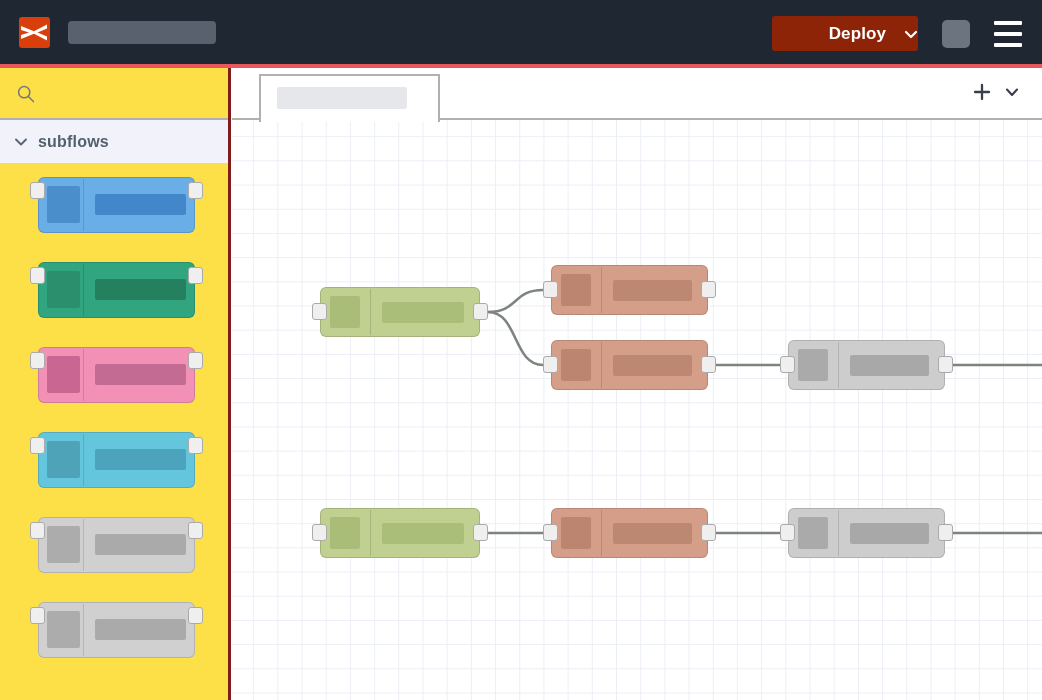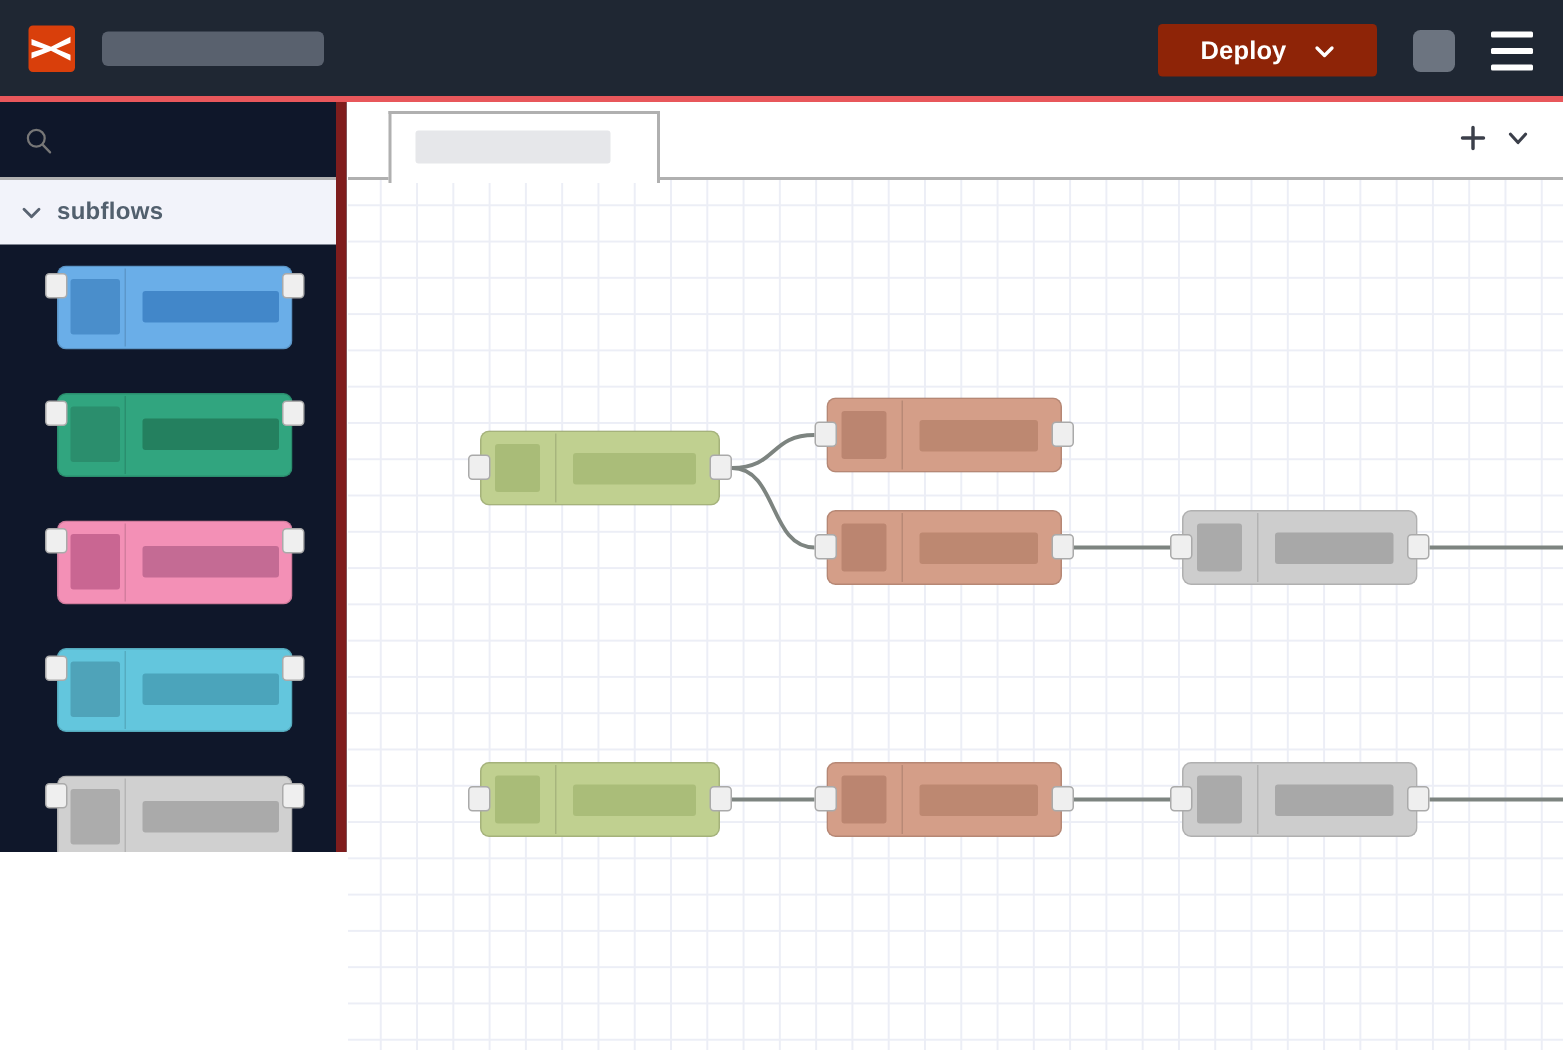--- a/index.html
+++ b/index.html
@@ -25,21 +25,21 @@
     background:#d93f0b;border-radius:3px;
   }
   #logo svg{position:absolute;left:0;top:0;}
   #title-placeholder{
     position:absolute;left:68px;top:21px;width:148px;height:23px;
     background:#59616e;border-radius:4px;
   }
   #deploy-button{
     position:absolute;left:772px;top:16px;width:146px;height:35px;
     background:#8e2407;border-radius:3px;
-    display:flex;align-items:center;justify-content:center;gap:18px;
+    display:flex;align-items:center;justify-content:flex-end;gap:18px;
     cursor:pointer;
   }
   #deploy-label{
     color:#ffffff;font-size:17px;font-weight:bold;letter-spacing:.1px;
   }
   #deploy-caret{width:14px;height:14px;position:relative;}
   #user-button{
     position:absolute;left:942px;top:20px;width:28px;height:28px;
     background:#6c7480;border-radius:5px;cursor:pointer;
   }
@@ -48,23 +48,23 @@
   }
   #menu-button span{
     position:absolute;left:0;width:28px;height:4px;background:#fff;border-radius:1px;
   }
   #menu-button span:nth-child(1){top:0;}
   #menu-button span:nth-child(2){top:11px;}
   #menu-button span:nth-child(3){top:22px;}
 
   
   #sidebar{
-    position:absolute;left:0;top:68px;width:231px;height:500px;
-    background:#0f172a;box-sizing:border-box;
-    border-right:7px solid #7f1d1d;
+    position:absolute;left:0;top:68px;width:231px;height:632px;
+    background:#fde047;box-sizing:border-box;
+    border-right:3px solid #7f1d1d;
     overflow:hidden;
   }
   #search-row{
     position:absolute;left:0;top:0;width:231px;height:52px;
     border-bottom:2px solid #b0b0b0;box-sizing:border-box;
   }
   #search-icon{position:absolute;left:16px;top:16px;width:20px;height:20px;}
   #search-input{
     position:absolute;left:44px;top:12px;width:175px;height:28px;
     border:none;outline:none;background:transparent;

